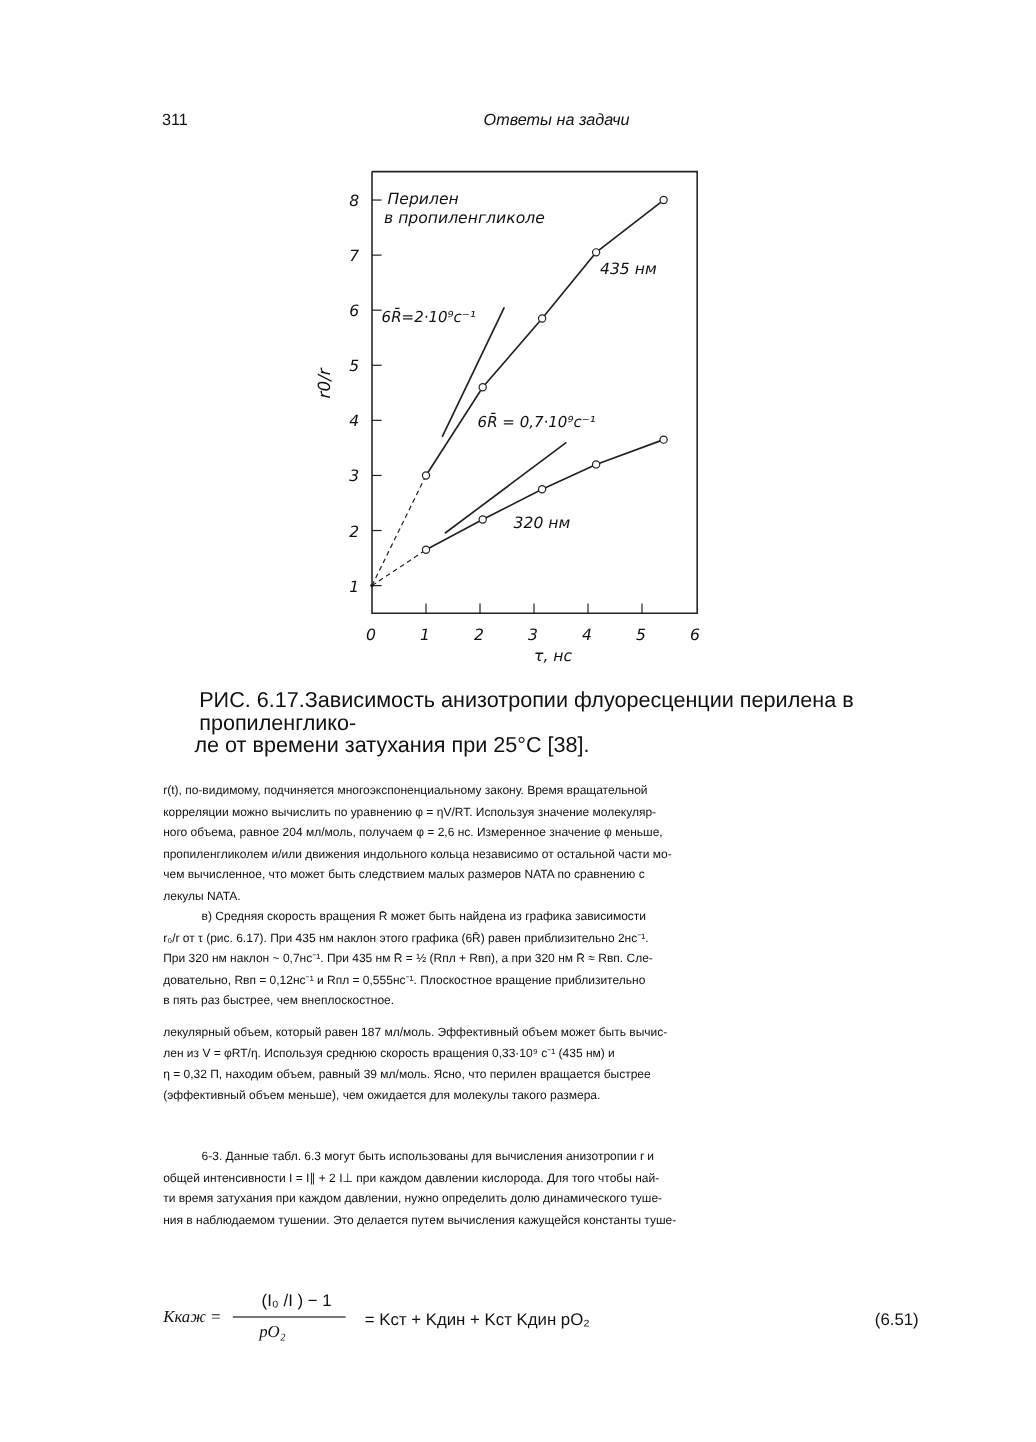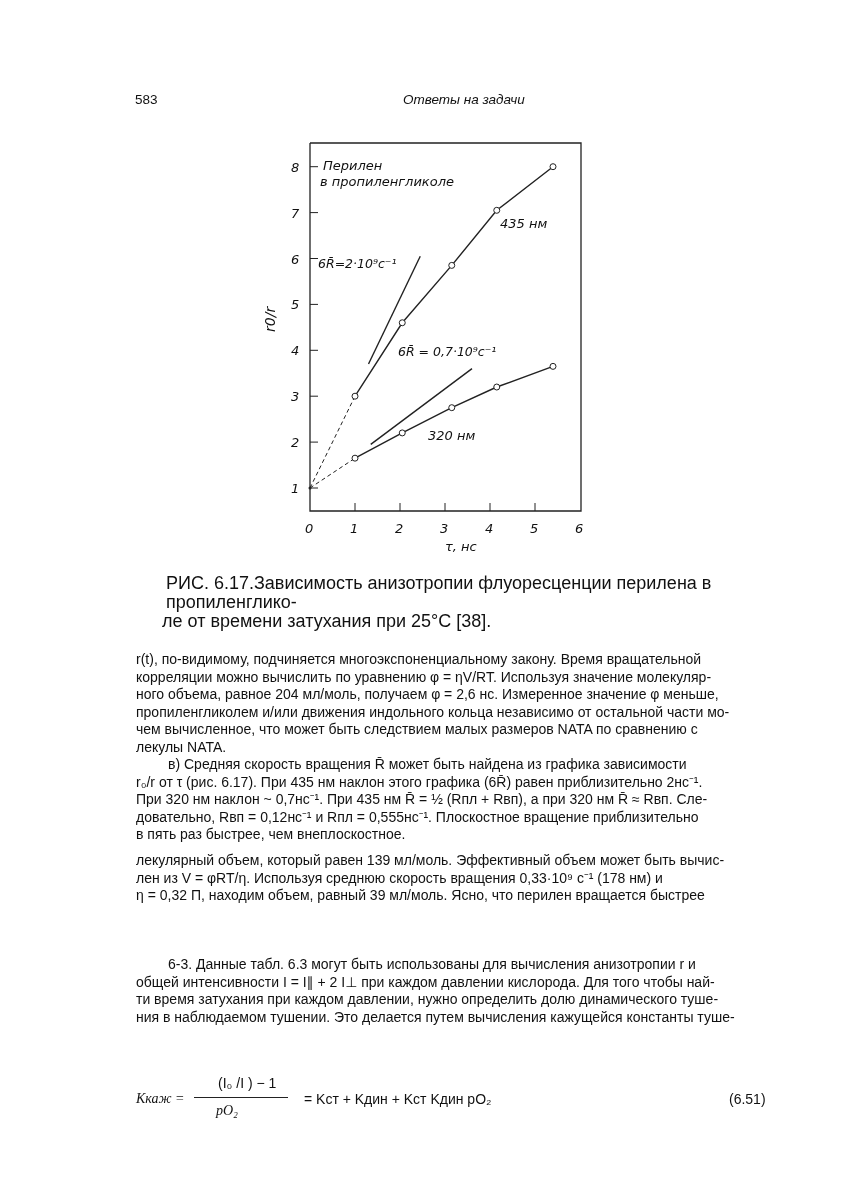--- a/index.html
+++ b/index.html
@@ -6,31 +6,31 @@
   body { width:863px; height:1202px; position:relative; overflow:hidden;
          font-family:"Liberation Sans", sans-serif; color:#111; }
   .abs { position:absolute; }
   .running-head { top:92px; font-size:13.5px; }
   #page-num { left:135px; }
   #page-title { left:403px; font-style:italic; }
   svg#chart { position:absolute; left:0; top:0; }
   svg text { font-family:"DejaVu Sans", sans-serif; font-style:italic; fill:#111; }
   .caption { left:166px; top:574px; width:560px; font-size:18px; line-height:19px; text-indent:0; }
   .caption .c2 { margin-left:-4px; }
-  .para { left:136px; width:636px; font-size:14px; line-height:17.6px; text-align:justify; }
+  .para { left:136px; width:636px; font-size:10px; line-height:17.6px; text-align:justify; }
   .para p { margin:0; }
   .indent { text-indent:32px; }
   .serif { font-family:"Liberation Serif", serif; font-style:italic; }
   .eq { left:136px; top:1075px; width:660px; height:60px; font-size:14px; }
   .eq span { position:absolute; }
 </style>
 </head>
 <body>
 
-<div class="abs running-head" id="page-num">583</div>
+<div class="abs running-head" id="page-num">311</div>
 <div class="abs running-head" id="page-title">Ответы на задачи</div>
 
 <svg id="chart" width="863" height="570">
   <g id="axes">
       <path d="M310 143 L310 511 L581 511 L581 143 L310 143" fill="none" stroke="#222" stroke-width="1.3"></path>
     </g>
   <g id="ticks">
       <text x="305" y="533" font-size="13">0</text>
       <line x1="355" y1="511" x2="355" y2="503" stroke="#222" stroke-width="1"></line>
       <text x="350" y="533" font-size="13">1</text>
@@ -107,23 +107,24 @@
 
 <div class="abs para" style="top:756px">
   <p class="indent">в) Средняя скорость вращения R̄ может быть найдена из графика зависимости</p>
   <p>r₀/r от τ (рис. 6.17). При 435 нм наклон этого графика (6R̄) равен приблизительно 2нс⁻¹.</p>
   <p>При 320 нм наклон ~ 0,7нс⁻¹. При 435 нм R̄ = ½ (Rпл + Rвп), а при 320 нм R̄ ≈ Rвп. Сле-</p>
   <p>довательно, Rвп = 0,12нс⁻¹ и Rпл = 0,555нс⁻¹. Плоскостное вращение приблизительно</p>
   <p>в пять раз быстрее, чем внеплоскостное.</p>
 </div>
 
 <div class="abs para" style="top:852px">
-  <p>лекулярный объем, который равен 139 мл/моль. Эффективный объем может быть вычис-</p>
-  <p>лен из V = φRT/η. Используя среднюю скорость вращения 0,33·10⁹ с⁻¹ (178 нм) и</p>
+  <p>лекулярный объем, который равен 187 мл/моль. Эффективный объем может быть вычис-</p>
+  <p>лен из V = φRT/η. Используя среднюю скорость вращения 0,33·10⁹ с⁻¹ (435 нм) и</p>
   <p>η = 0,32 П, находим объем, равный 39 мл/моль. Ясно, что перилен вращается быстрее</p>
+  <p>(эффективный объем меньше), чем ожидается для молекулы такого размера.</p>
 </div>
 
 <div class="abs para" style="top:956px">
   <p class="indent">6-3. Данные табл. 6.3 могут быть использованы для вычисления анизотропии r и</p>
   <p>общей интенсивности I = I∥ + 2 I⊥ при каждом давлении кислорода. Для того чтобы най-</p>
   <p>ти время затухания при каждом давлении, нужно определить долю динамического туше-</p>
   <p>ния в наблюдаемом тушении. Это делается путем вычисления кажущейся константы туше-</p>
 </div>
 
 <div class="abs eq">

